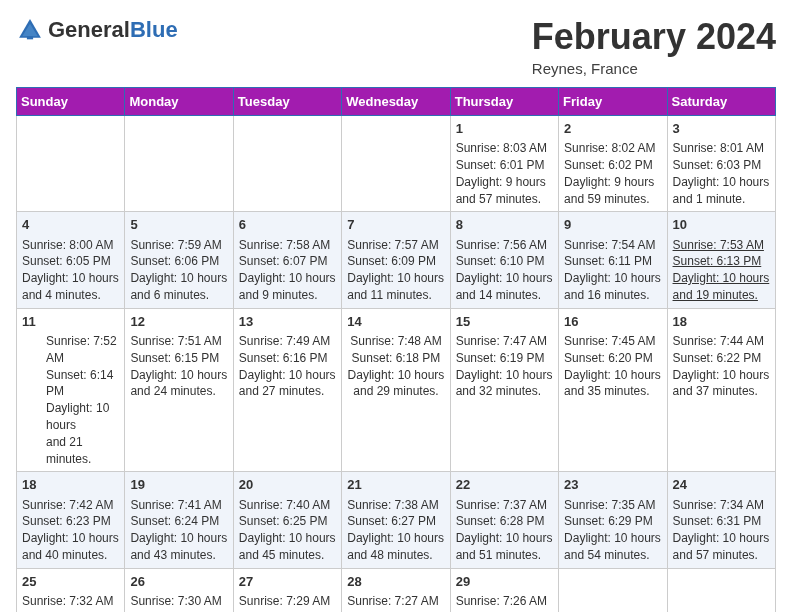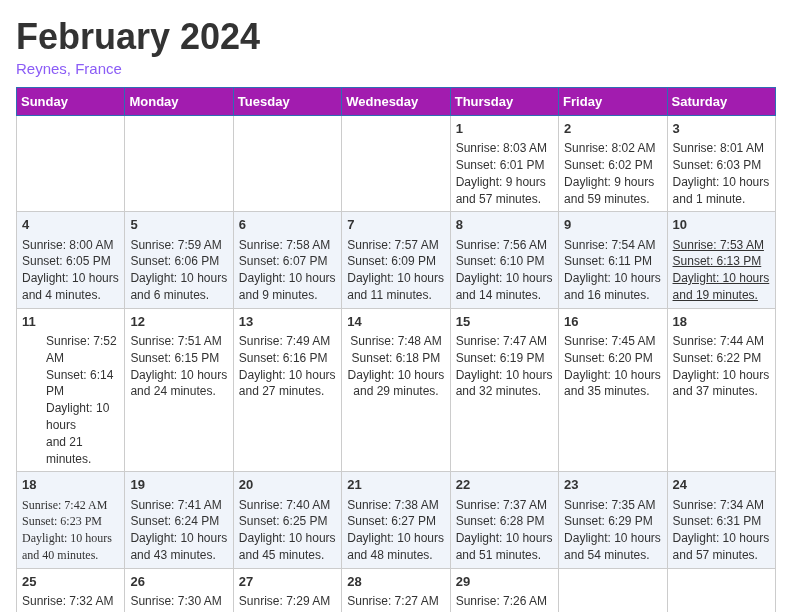--- a/index.html
+++ b/index.html
@@ -35,21 +35,21 @@
     .title-area {
       text-align: left;
     }
     .cal-title {
       font-size: 36px;
       font-weight: bold;
       color: #333;
     }
     .cal-subtitle {
       font-size: 15px;
-      color: #8b5cf6;
+      color: #404040;
       margin-top: 2px;
     }
     .calendar {
       width: 100%;
       border-collapse: collapse;
       font-size: 11.5px;
     }
     .calendar thead tr th {
       background: #a21caf;
       color: #fff;
@@ -85,20 +85,30 @@
       background: #f0f4fa;
     }
     .stripe-row.alt td {
       background: #fff;
     }
   </style>
 </head>
 <body>
 
 <div class="header-area">
+  <div class="logo">
+    <svg class="logo-icon" viewBox="0 0 36 36">
+      <polygon points="18,4 32,28 4,28" fill="#2e6db4"></polygon>
+      <polygon points="18,10 28,26 8,26" fill="#5b9bd5" opacity="0.5"></polygon>
+      <rect x="14" y="26" width="8" height="4" fill="#2e6db4"></rect>
+    </svg>
+    <div>
+      <span class="logo-text logo-general">General</span><span class="logo-text logo-blue">Blue</span>
+    </div>
+  </div>
   <div class="title-area">
     <div class="cal-title">February 2024</div>
     <div class="cal-subtitle">Reynes, France</div>
   </div>
 </div>
 
 <table class="calendar">
   <thead>
     <tr>
     <th>Sunday</th>
@@ -236,21 +246,21 @@
           <span class="day-num">18</span>
           <div class="day-info" style="white-space: pre-line;">Sunrise: 7:44 AM
 Sunset: 6:22 PM
 Daylight: 10 hours
 and 37 minutes.</div>
         </td>
       </tr>
       <tr class="stripe-row">
         <td>
           <span class="day-num">18</span>
-          <div class="day-info" style="white-space: pre-line; font-family: Liberation Serif, serif;">Sunrise: 7:42 AM
+          <div class="day-info" style="white-space: pre-line;">Sunrise: 7:42 AM
 Sunset: 6:23 PM
 Daylight: 10 hours
 and 40 minutes.</div>
         </td>
         <td>
           <span class="day-num">19</span>
           <div class="day-info" style="white-space: pre-line;">Sunrise: 7:41 AM
 Sunset: 6:24 PM
 Daylight: 10 hours
 and 43 minutes.</div>

